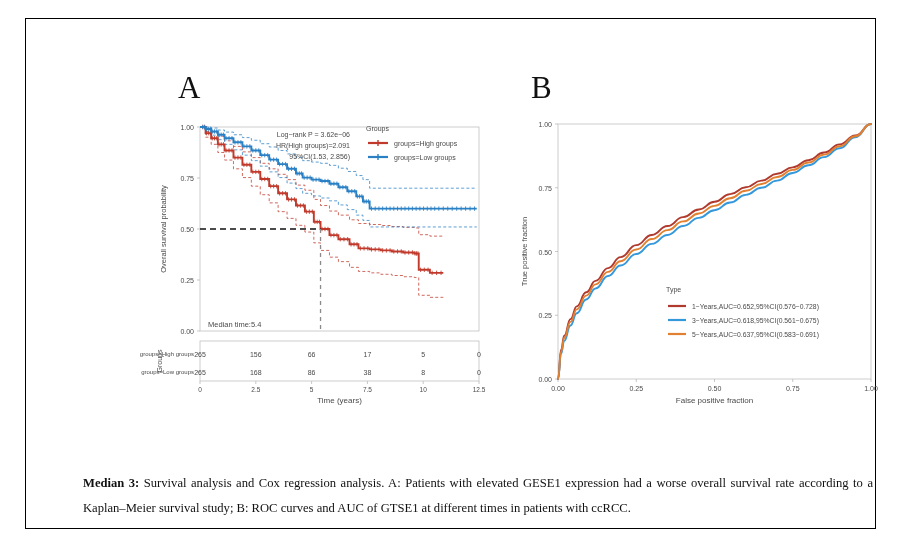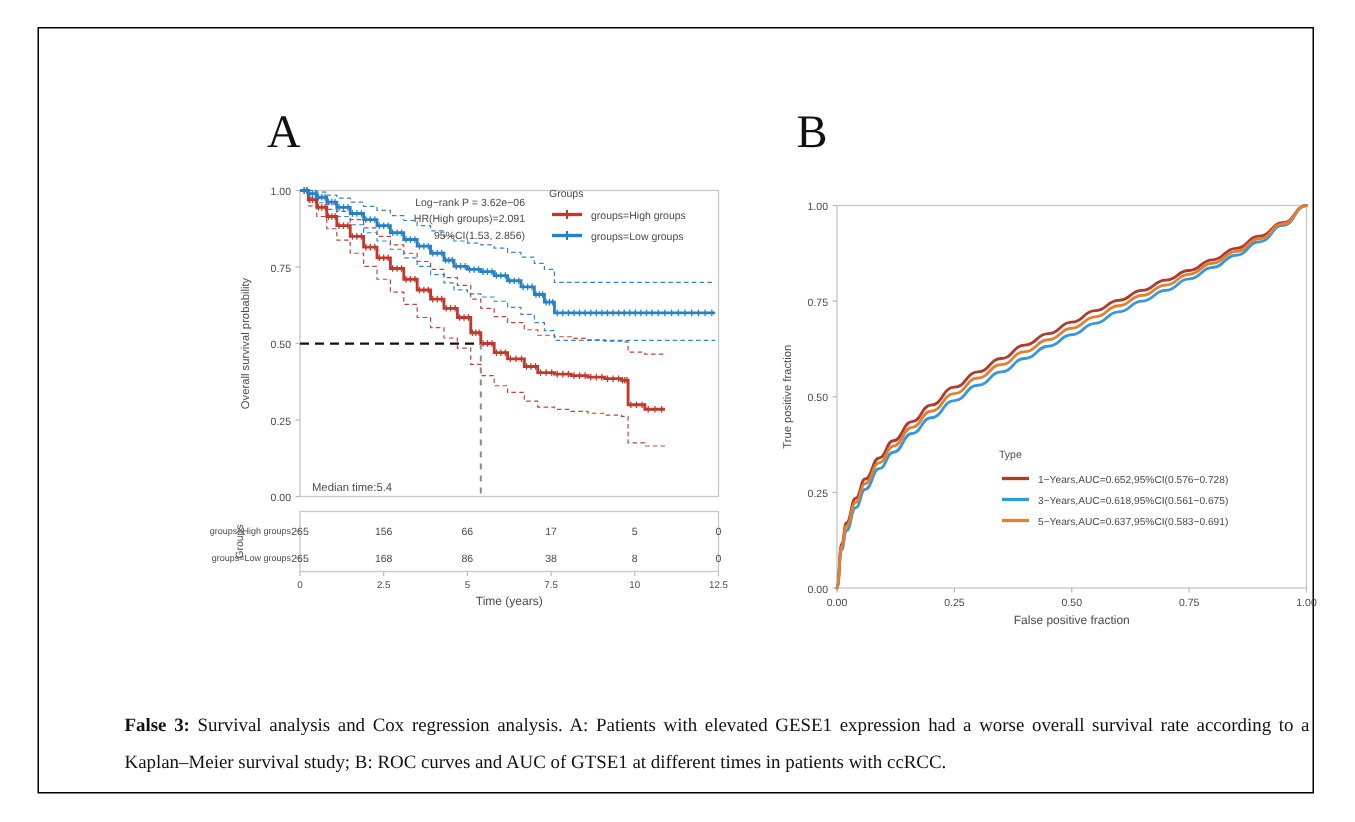--- a/index.html
+++ b/index.html
@@ -4,21 +4,21 @@
 <style>
   html,body{margin:0;padding:0;background:#ffffff;}
   body{width:903px;height:548px;font-family:"Liberation Serif",serif;overflow:hidden;}
   .page{position:relative;width:903px;height:548px;background:#fff;}
   .figure-frame{position:absolute;left:25px;top:18px;width:851px;height:511px;border:1.6px solid #000;box-sizing:border-box;background:#fff;}
   .panel-letter{position:absolute;font-family:"Liberation Serif",serif;font-size:31px;color:#111;line-height:1;font-weight:400;}
   #panel-a-letter{left:152px;top:53px;}
   #panel-b-letter{left:505px;top:53px;}
   .panel{position:absolute;}
   #panel-a{left:128px;top:100px;width:330px;height:290px;}
-  #panel-b{left:490px;top:108px;width:370px;height:300px;}
+  #panel-b{left:490px;top:95px;width:370px;height:300px;}
   svg{display:block;overflow:visible;}
   .cap{position:absolute;left:57px;top:452px;width:790px;font-family:"Liberation Serif",serif;font-size:12.6px;line-height:1.95;color:#111;text-align:justify;}
   .cap b{font-weight:700;}
   text{font-family:"Liberation Sans",sans-serif;fill:#4a4a4a;}
 </style>
 </head>
 <body>
 
 <div class="page">
   <div class="figure-frame">
@@ -293,16 +293,16 @@
           <text x="150" y="178" font-size="7" fill="#3a3a3a">Type</text>
           <line x1="152" y1="192" x2="170" y2="192" stroke="#b03a2e" stroke-width="2.2"></line>
           <text x="176" y="195" font-size="6.8" fill="#3a3a3a">1−Years,AUC=0.652,95%CI(0.576−0.728)</text>
           <line x1="152" y1="206" x2="170" y2="206" stroke="#3498db" stroke-width="2.2"></line>
           <text x="176" y="209" font-size="6.8" fill="#3a3a3a">3−Years,AUC=0.618,95%CI(0.561−0.675)</text>
           <line x1="152" y1="220" x2="170" y2="220" stroke="#e08030" stroke-width="2.2"></line>
           <text x="176" y="223" font-size="6.8" fill="#3a3a3a">5−Years,AUC=0.637,95%CI(0.583−0.691)</text>
         </svg>
     </div>
 
-    <div class="cap"><b>False 3:</b><span> Survival analysis and Cox regression analysis. A: Patients with elevated GESE1 expression had a worse overall survival rate according to a Kaplan–Meier survival study; B: ROC curves and AUC of GTSE1 at different times in patients with ccRCC.</span></div>
+    <div class="cap"><b>Median 3:</b><span> Survival analysis and Cox regression analysis. A: Patients with elevated GESE1 expression had a worse overall survival rate according to a Kaplan–Meier survival study; B: ROC curves and AUC of GTSE1 at different times in patients with ccRCC.</span></div>
 
   </div>
 </div>
 
 </body></html>

